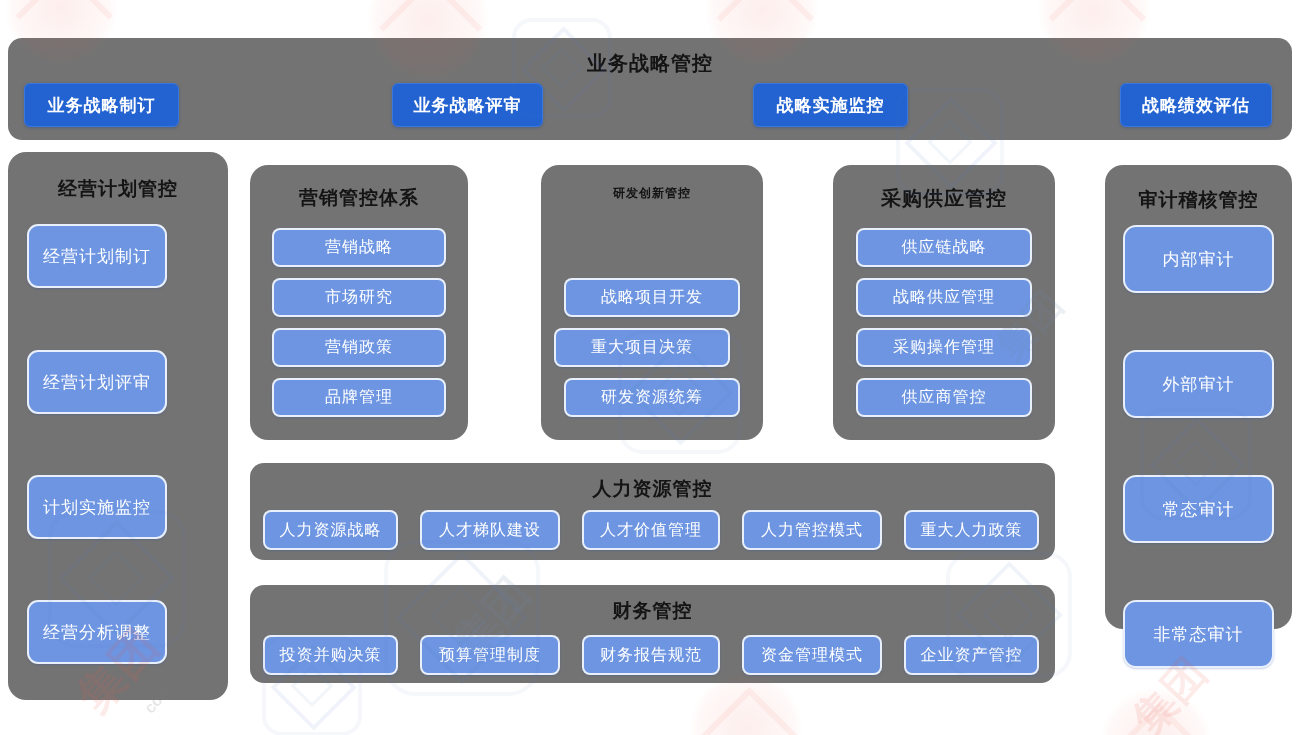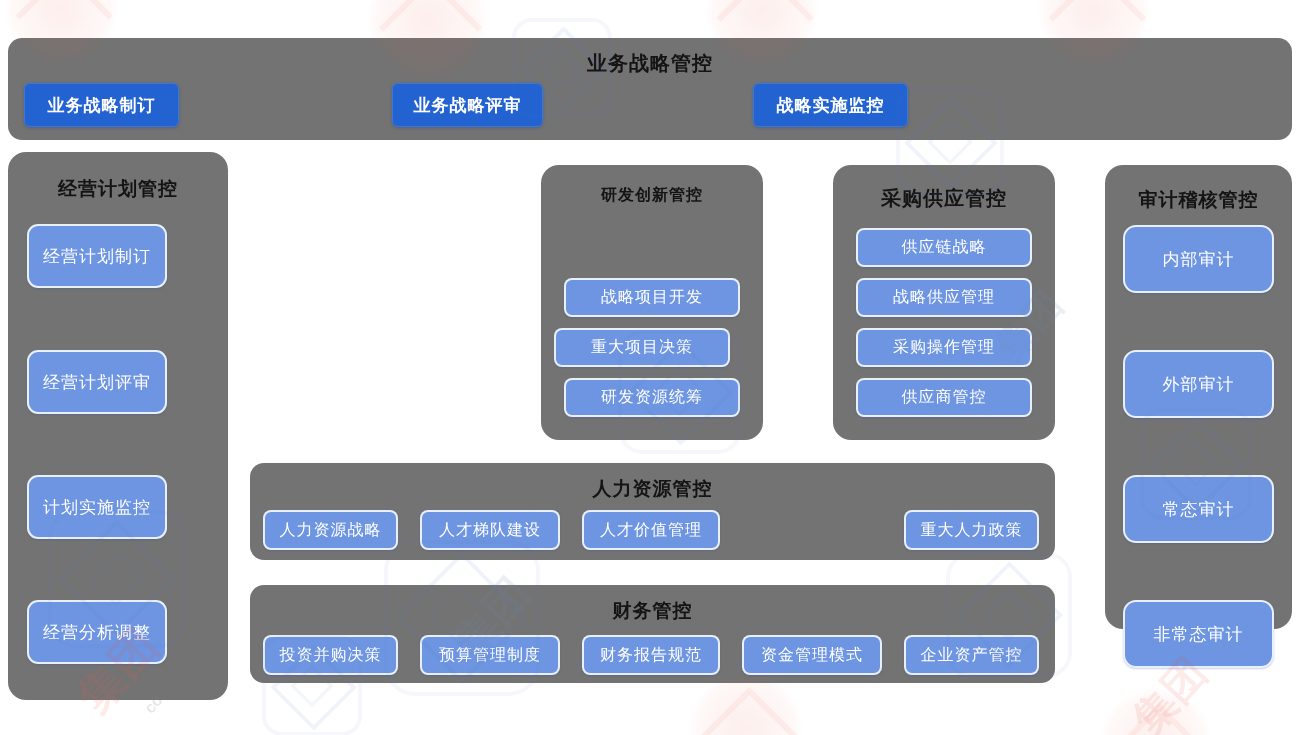--- a/index.html
+++ b/index.html
@@ -57,33 +57,41 @@
 </head>
 <body>
 
 <div class="stage">
 
   <div class="panel" style="left:8px;top:38px;width:1284px;height:102px;border-radius:14px;">
     <div class="panel-title" style="top:12px;">业务战略管控</div>
     <div class="btn btn-dark" style="left:16px;top:45px;width:155px;height:44px;">业务战略制订</div>
     <div class="btn btn-dark" style="left:384px;top:45px;width:151px;height:44px;">业务战略评审</div>
     <div class="btn btn-dark" style="left:745px;top:45px;width:155px;height:44px;">战略实施监控</div>
+    <div class="btn btn-dark" style="left:1112px;top:45px;width:152px;height:44px;">战略绩效评估</div>
   </div>
 
   <div class="panel" style="left:8px;top:152px;width:182px;height:548px;border-radius:18px;padding-left:38px;">
     <div class="panel-title" style="top:24px;font-size:19px;">经营计划管控</div>
     <div class="btn btn-light btn-tall" style="left:19px;top:72px;width:140px;height:64px;">经营计划制订</div>
     <div class="btn btn-light btn-tall" style="left:19px;top:198px;width:140px;height:64px;">经营计划评审</div>
     <div class="btn btn-light btn-tall" style="left:19px;top:323px;width:140px;height:64px;">计划实施监控</div>
     <div class="btn btn-light btn-tall" style="left:19px;top:448px;width:140px;height:64px;">经营分析调整</div>
   </div>
 
+  <div class="panel" style="left:250px;top:165px;width:218px;height:275px;border-radius:18px;">
+    <div class="panel-title" style="top:20px;font-size:19px;">营销管控体系</div>
+    <div class="btn btn-light" style="left:22px;top:63px;width:174px;height:39px;">营销战略</div>
+    <div class="btn btn-light" style="left:22px;top:113px;width:174px;height:39px;">市场研究</div>
+    <div class="btn btn-light" style="left:22px;top:163px;width:174px;height:39px;">营销政策</div>
+    <div class="btn btn-light" style="left:22px;top:213px;width:174px;height:39px;">品牌管理</div>
+  </div>
 
   <div class="panel" style="left:541px;top:165px;width:222px;height:275px;border-radius:18px;">
-    <div class="panel-title" style="top:20px;font-size:16px;">研发创新管控</div>
+    <div class="panel-title" style="top:20px;font-size:12px;">研发创新管控</div>
     <div class="btn btn-light" style="left:23px;top:113px;width:176px;height:39px;">战略项目开发</div>
     <div class="btn btn-light" style="left:13px;top:163px;width:176px;height:39px;">重大项目决策</div>
     <div class="btn btn-light" style="left:23px;top:213px;width:176px;height:39px;">研发资源统筹</div>
   </div>
 
   <div class="panel" style="left:833px;top:165px;width:222px;height:275px;border-radius:18px;">
     <div class="panel-title" style="top:20px;font-size:20px;">采购供应管控</div>
     <div class="btn btn-light" style="left:23px;top:63px;width:176px;height:39px;">供应链战略</div>
     <div class="btn btn-light" style="left:23px;top:113px;width:176px;height:39px;">战略供应管理</div>
     <div class="btn btn-light" style="left:23px;top:163px;width:176px;height:39px;">采购操作管理</div>
@@ -96,20 +104,21 @@
     <div class="btn btn-light btn-tall" style="left:18px;top:185px;width:151px;height:68px;border-radius:13px;">外部审计</div>
     <div class="btn btn-light btn-tall" style="left:18px;top:310px;width:151px;height:68px;border-radius:13px;">常态审计</div>
     <div class="btn btn-light btn-tall" style="left:18px;top:435px;width:151px;height:68px;border-radius:13px;">非常态审计</div>
   </div>
 
   <div class="panel" style="left:250px;top:463px;width:805px;height:97px;border-radius:14px;">
     <div class="panel-title" style="top:13px;font-size:19px;">人力资源管控</div>
     <div class="btn btn-light" style="left:13px;top:47px;width:135px;height:40px;">人力资源战略</div>
     <div class="btn btn-light" style="left:170px;top:47px;width:140px;height:40px;">人才梯队建设</div>
     <div class="btn btn-light" style="left:332px;top:47px;width:138px;height:40px;">人才价值管理</div>
+    <div class="btn btn-light" style="left:492px;top:47px;width:140px;height:40px;">人力管控模式</div>
     <div class="btn btn-light" style="left:654px;top:47px;width:135px;height:40px;">重大人力政策</div>
   </div>
 
   <div class="panel" style="left:250px;top:585px;width:805px;height:98px;border-radius:14px;">
     <div class="panel-title" style="top:13px;font-size:19px;">财务管控</div>
     <div class="btn btn-light" style="left:13px;top:50px;width:135px;height:40px;">投资并购决策</div>
     <div class="btn btn-light" style="left:170px;top:50px;width:140px;height:40px;">预算管理制度</div>
     <div class="btn btn-light" style="left:332px;top:50px;width:138px;height:40px;">财务报告规范</div>
     <div class="btn btn-light" style="left:492px;top:50px;width:140px;height:40px;">资金管理模式</div>
     <div class="btn btn-light" style="left:654px;top:50px;width:135px;height:40px;">企业资产管控</div>

